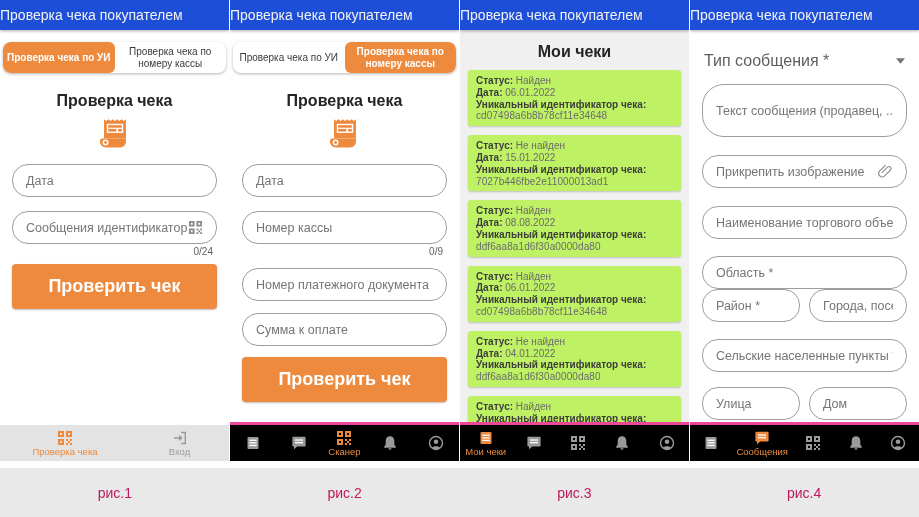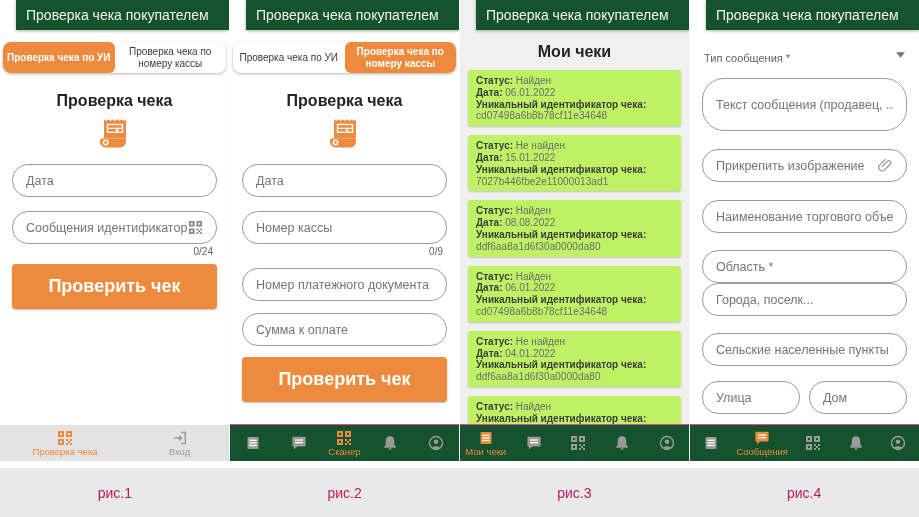--- a/index.html
+++ b/index.html
@@ -3,23 +3,23 @@
 <meta charset="utf-8">
 <style>
   html,body{margin:0;padding:0;background:#fff;}
   .screen{width:919px;height:517px;font-family:"Liberation Sans",sans-serif;overflow:hidden;
           -webkit-font-smoothing:antialiased;}
   .panels-row{display:grid;grid-template-columns:229px 229px 229px 229px;gap:1px;background:#fdfdfd;height:468px;}
   .panel{position:relative;background:#fff;overflow:hidden;}
   .panel.gray-bg{background:#f0f0f0;}
 
   
-  .app-header{height:30px;line-height:30px;padding-left:10px;background:#14532d;color:#f2f2f2;
+  .app-header{height:30px;line-height:30px;background:#1d4ed8;color:#f2f2f2;
               font-size:14px;box-shadow:0 1px 3px rgba(0,0,0,.32);position:relative;z-index:5;
-              white-space:nowrap;overflow:hidden;margin-left:16px;}
+              white-space:nowrap;overflow:hidden;}
 
   
   .tabbar{display:flex;margin:12px 3px 0;background:#fff;border-radius:8px;
           box-shadow:0 1px 3px rgba(0,0,0,.3);height:31px;overflow:hidden;}
   .tab{flex:1;display:flex;align-items:center;justify-content:center;font-size:10px;line-height:1.15;
        color:#3a3a3a;text-align:center;padding:0 4px;cursor:pointer;}
   .tab.active{background:#ed8a3d;color:#fff;border-radius:6px;font-weight:bold;}
 
   .screen-title{text-align:center;font-weight:bold;font-size:16px;color:#242424;margin-top:19px;}
   .receipt-wrap{text-align:center;margin-top:3px;color:#ed8a3d;height:38px;}
@@ -39,30 +39,30 @@
   .mt12{margin-top:12px;} .mt10{margin-top:10px;} .mt11{margin-top:11px;}
 
   
   .cards{margin-top:9px;}
   .card{background:#bef264;border-radius:3px;margin:0 8px 9px;padding:5px 8px 4px;
         box-shadow:0 1px 2px rgba(0,0,0,.2);font-size:10px;line-height:11.8px;color:#6b6b6b;}
   .card b{color:#3d3d3d;}
   .card .uid{letter-spacing:.1px;}
 
   
-  .select-row{margin:22px 14px 0;display:flex;justify-content:space-between;align-items:flex-start;
-              font-size:11px;color:#5f5f5f;cursor:pointer;}
+  .select-row{margin:22px 14px 0;display:flex;justify-content:space-between;align-items:center;
+              font-size:16px;color:#5f5f5f;cursor:pointer;}
   .select-row svg{width:9px;height:6px;fill:#757575;}
   .f-tall{height:51px;border-radius:22px;}
   .row2{display:flex;margin:0 12px;gap:9px;}
   .row2 .field{margin:0;flex:1;min-width:0;}
 
   
   .nav{position:absolute;left:0;right:0;bottom:7px;height:36px;display:flex;align-items:center;
-       justify-content:space-around;background:#14532d;border-top:1px solid #ec4899;z-index:4;}
+       justify-content:space-around;background:#000000;border-top:3px solid #ec4899;z-index:4;}
   .nav.gray{background:#e3e3e3;border-top:none;}
   .nav-item{display:flex;flex-direction:column;align-items:center;gap:1px;color:#9a9a9a;
             cursor:pointer;min-width:34px;}
   .nav-item.active{color:#ed8a3d;}
   .nav-item svg{width:16px;height:16px;fill:currentColor;}
   .nav-label{font-size:9.5px;line-height:10px;}
   .bottom-strip{position:absolute;left:0;right:0;bottom:0;height:7px;background:#fdfdfd;z-index:3;}
 
   
   .captions-row{display:grid;grid-template-columns:repeat(4,1fr);height:49px;background:#e9e9e9;}
@@ -314,20 +314,23 @@
           </svg>
       </div>
       <div class="field mt18">
         <span class="ph">Наименование торгового объекта</span>
       </div>
       <div class="field" style="margin-top:17px;">
         <span class="ph">Область *</span>
       </div>
       <div class="row2 mt14">
         <div class="field">
+          <span class="ph">Район *</span>
+        </div>
+        <div class="field">
           <span class="ph">Города, поселк...</span>
         </div>
       </div>
       <div class="field" style="margin-top:17px;">
         <span class="ph">Сельские населенные пункты *</span>
       </div>
       <div class="row2" style="margin-top:15px;">
         <div class="field">
           <span class="ph">Улица</span>
         </div>

